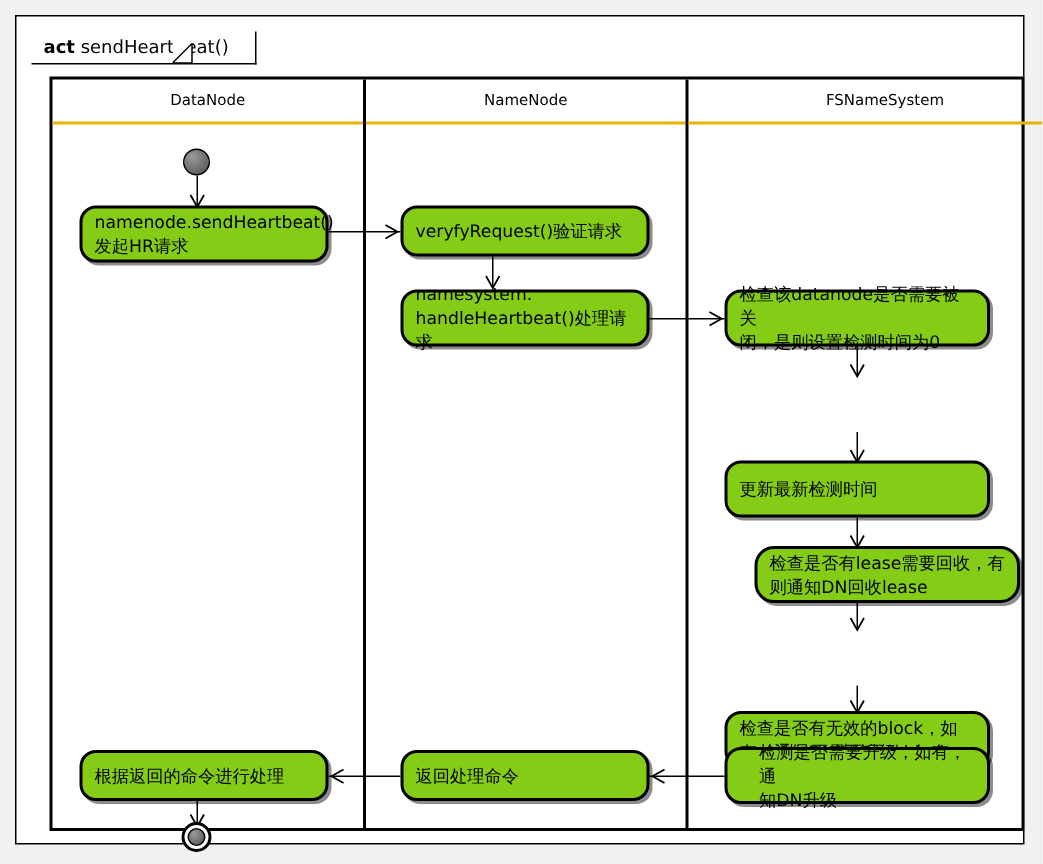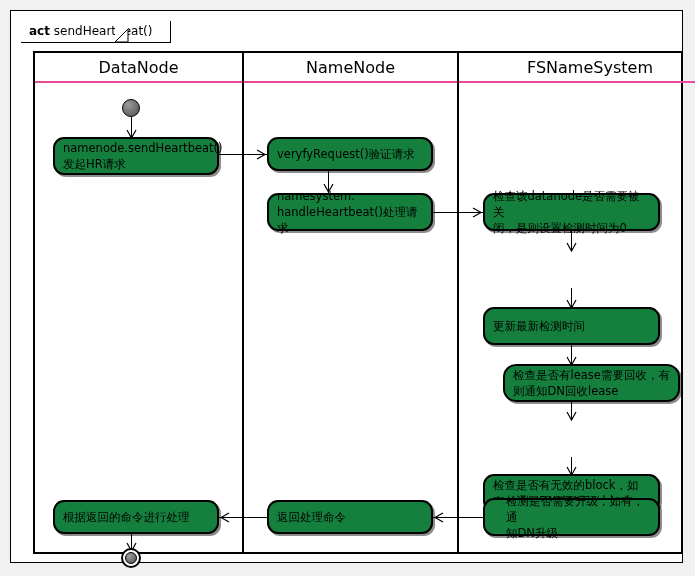--- a/index.html
+++ b/index.html
@@ -63,40 +63,40 @@
     box-sizing: border-box;
     border: 2px solid #000;
     background: #fff;
   }
   .lane-head {
     position: absolute;
     top: 0;
     height: 30px;
     line-height: 30px;
     text-align: center;
-    font-size: 16px;
+    font-size: 10px;
     color: #000;
-    border-bottom: 2px solid #ec4899;
+    border-bottom: 2px solid #eab308;
     box-sizing: border-box;
   }
   .lane-div {
     position: absolute;
     top: 0;
     bottom: 0;
     width: 2px;
     background: #000;
   }
 
   
   .node {
     position: absolute;
     box-sizing: border-box;
     border: 2px solid #000;
     border-radius: 11px;
-    background: #15803d;
+    background: #84cc16;
     color: #000;
     font-size: 11.5px;
     line-height: 16px;
     box-shadow: 2px 2px 0 rgba(0,0,0,0.45);
     display: flex;
     align-items: center;
     padding: 3px 8px;
   }
   .node.center { justify-content: center; text-align: left; }
   .node.left { justify-content: flex-start; text-align: left; }

